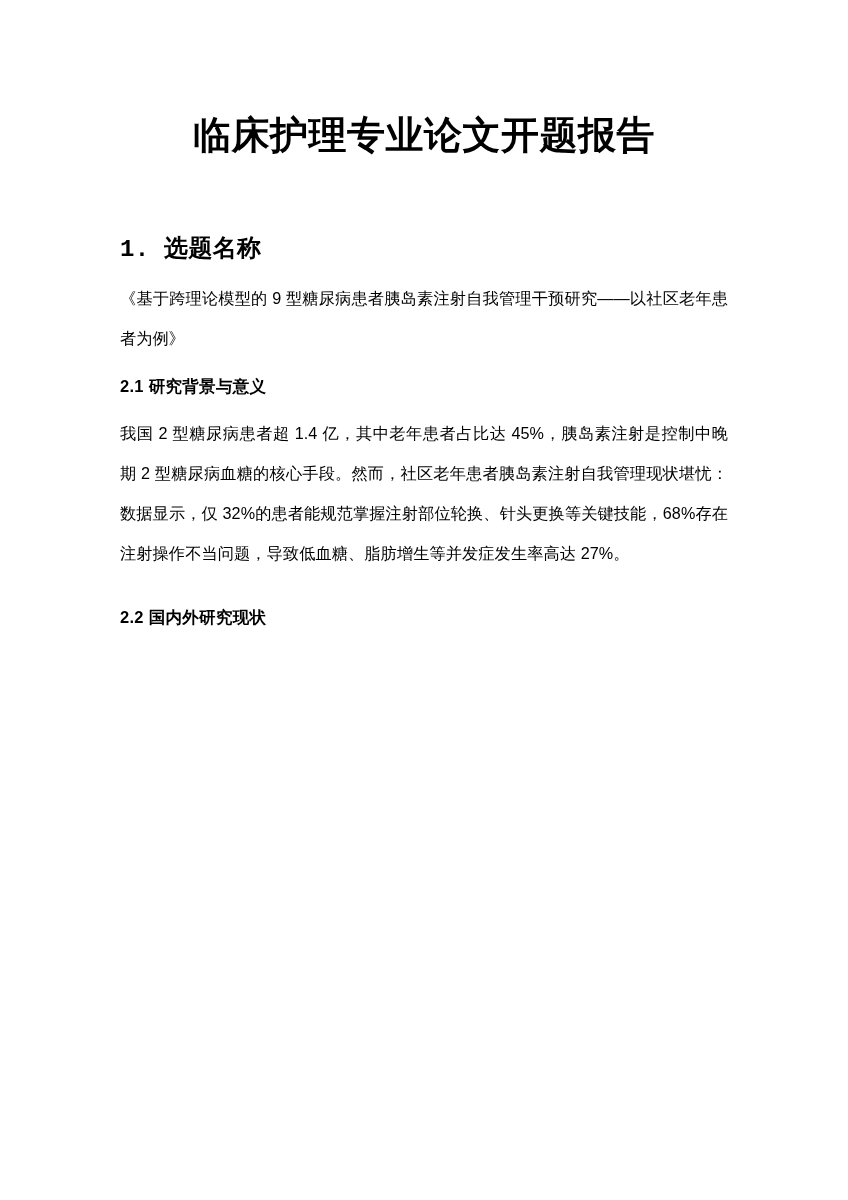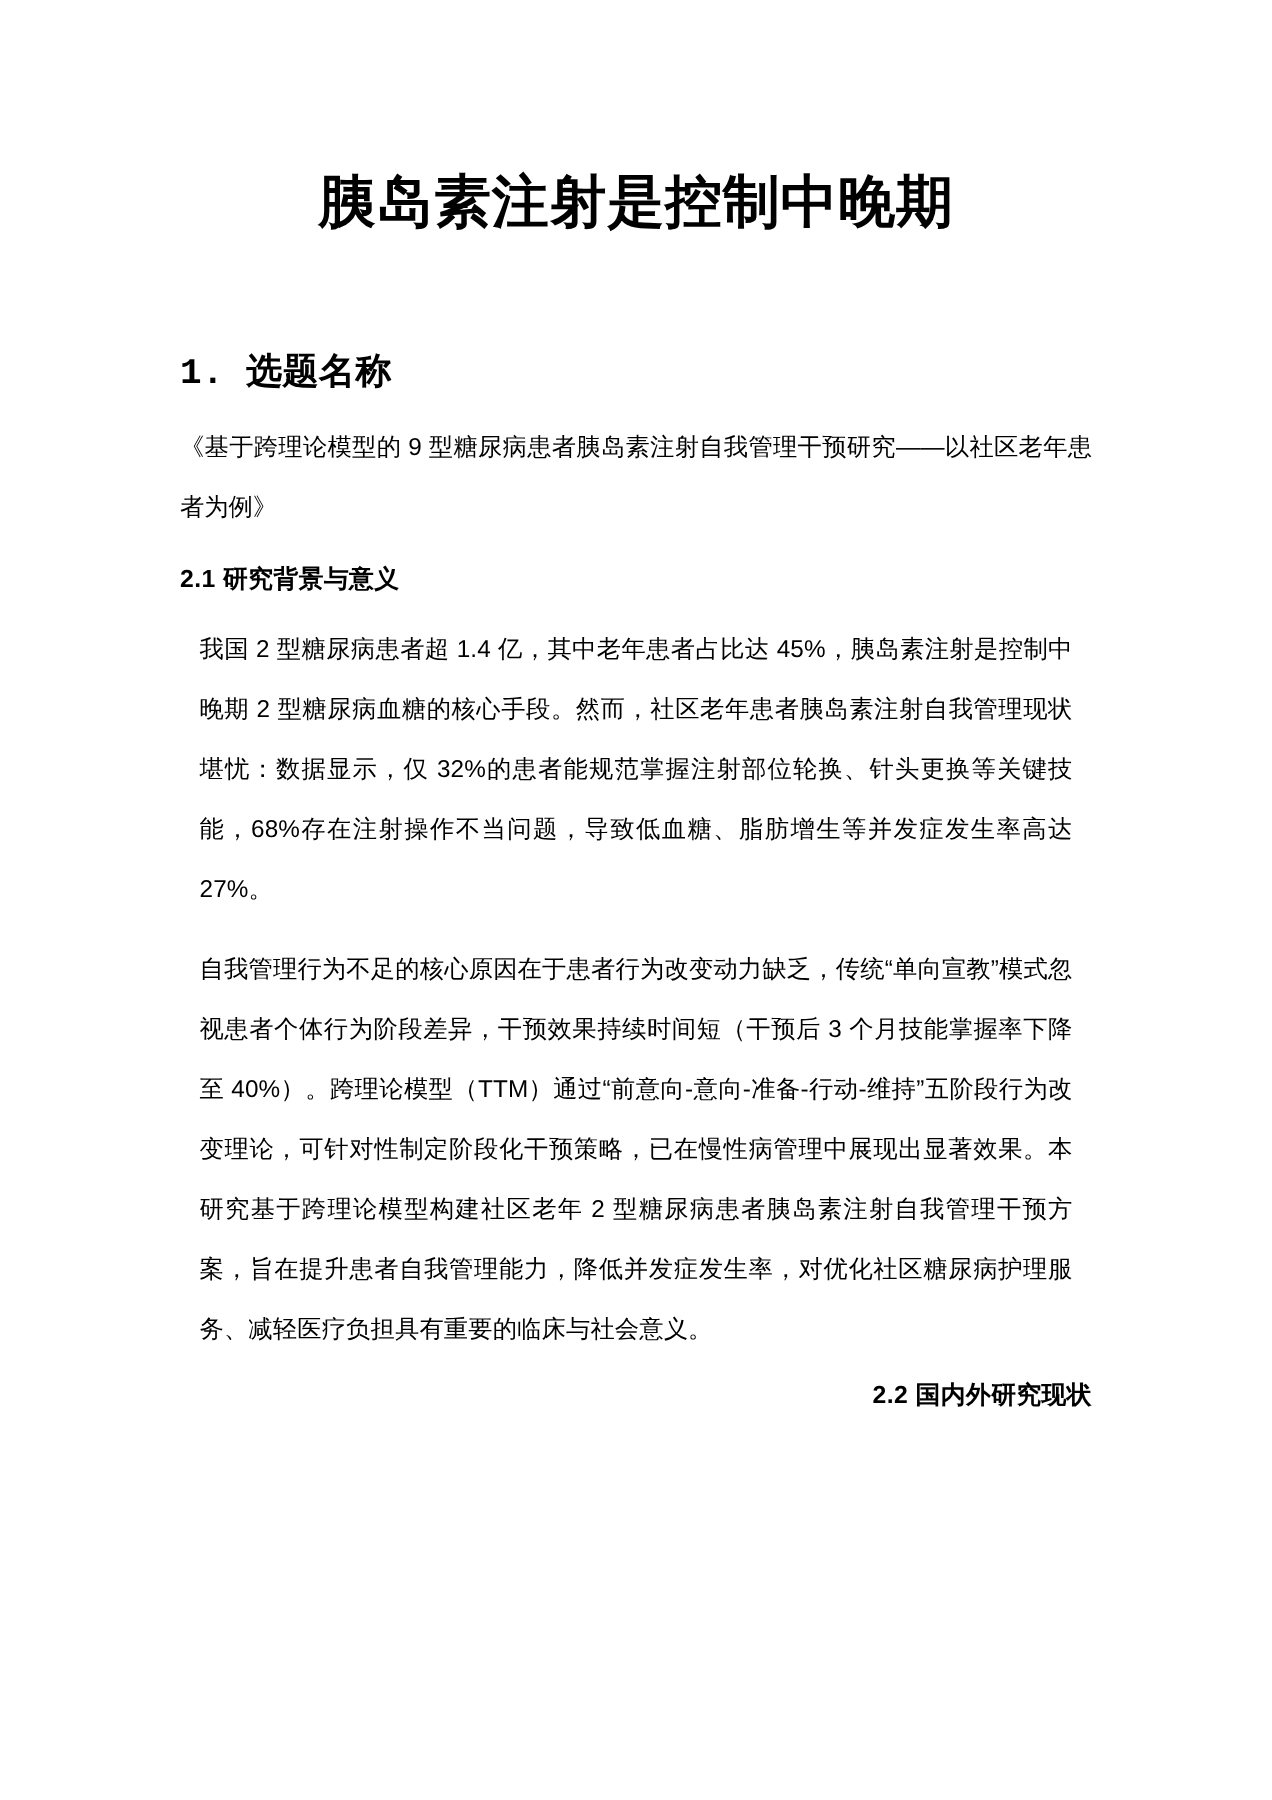--- a/index.html
+++ b/index.html
@@ -52,24 +52,24 @@
     font-size: 16.5px;
     font-weight: bold;
     line-height: 1.35;
     color: #000000;
     letter-spacing: 0.3px;
   }
   .h3.sub-a {
     margin-top: 17px;
   }
   .h3.sub-b {
-    text-align: right;
+    margin-top: 33px;
   }
   p.body {
-    margin: 13px;
+    margin: 0;
     font-size: 16.2px;
     line-height: 40px;
     color: #000000;
     text-align: justify;
     text-justify: inter-ideograph;
     letter-spacing: 0.1px;
   }
   p.body.lead {
     margin-top: 16px;
   }
@@ -84,28 +84,27 @@
     color: #000000;
     text-align: justify;
     text-justify: inter-ideograph;
   }
 </style>
 </head>
 <body>
 
 <div class="page">
 
-  <h1 class="doc-title">胰岛素注射是控制中晚期</h1>
+  <h1 class="doc-title">临床护理专业论文开题报告</h1>
 
   <h2 class="h2 first">1. 选题名称</h2>
 
   <p class="title-para">《基于跨理论模型的 9 型糖尿病患者胰岛素注射自我管理干预研究——以社区老年患者为例》</p>
 
 
   <h3 class="h3 sub-a">2.1 研究背景与意义</h3>
 
   <p class="body lead">我国 2 型糖尿病患者超 1.4 亿，其中老年患者占比达 45%，胰岛素注射是控制中晚期 2 型糖尿病血糖的核心手段。然而，社区老年患者胰岛素注射自我管理现状堪忧：数据显示，仅 32%的患者能规范掌握注射部位轮换、针头更换等关键技能，68%存在注射操作不当问题，导致低血糖、脂肪增生等并发症发生率高达 27%。</p>
 
-  <p class="body gap">自我管理行为不足的核心原因在于患者行为改变动力缺乏，传统“单向宣教”模式忽视患者个体行为阶段差异，干预效果持续时间短（干预后 3 个月技能掌握率下降至 40%）。跨理论模型（TTM）通过“前意向-意向-准备-行动-维持”五阶段行为改变理论，可针对性制定阶段化干预策略，已在慢性病管理中展现出显著效果。本研究基于跨理论模型构建社区老年 2 型糖尿病患者胰岛素注射自我管理干预方案，旨在提升患者自我管理能力，降低并发症发生率，对优化社区糖尿病护理服务、减轻医疗负担具有重要的临床与社会意义。</p>
 
   <h3 class="h3 sub-b">2.2 国内外研究现状</h3>
 
 </div>
 
 </body></html>

